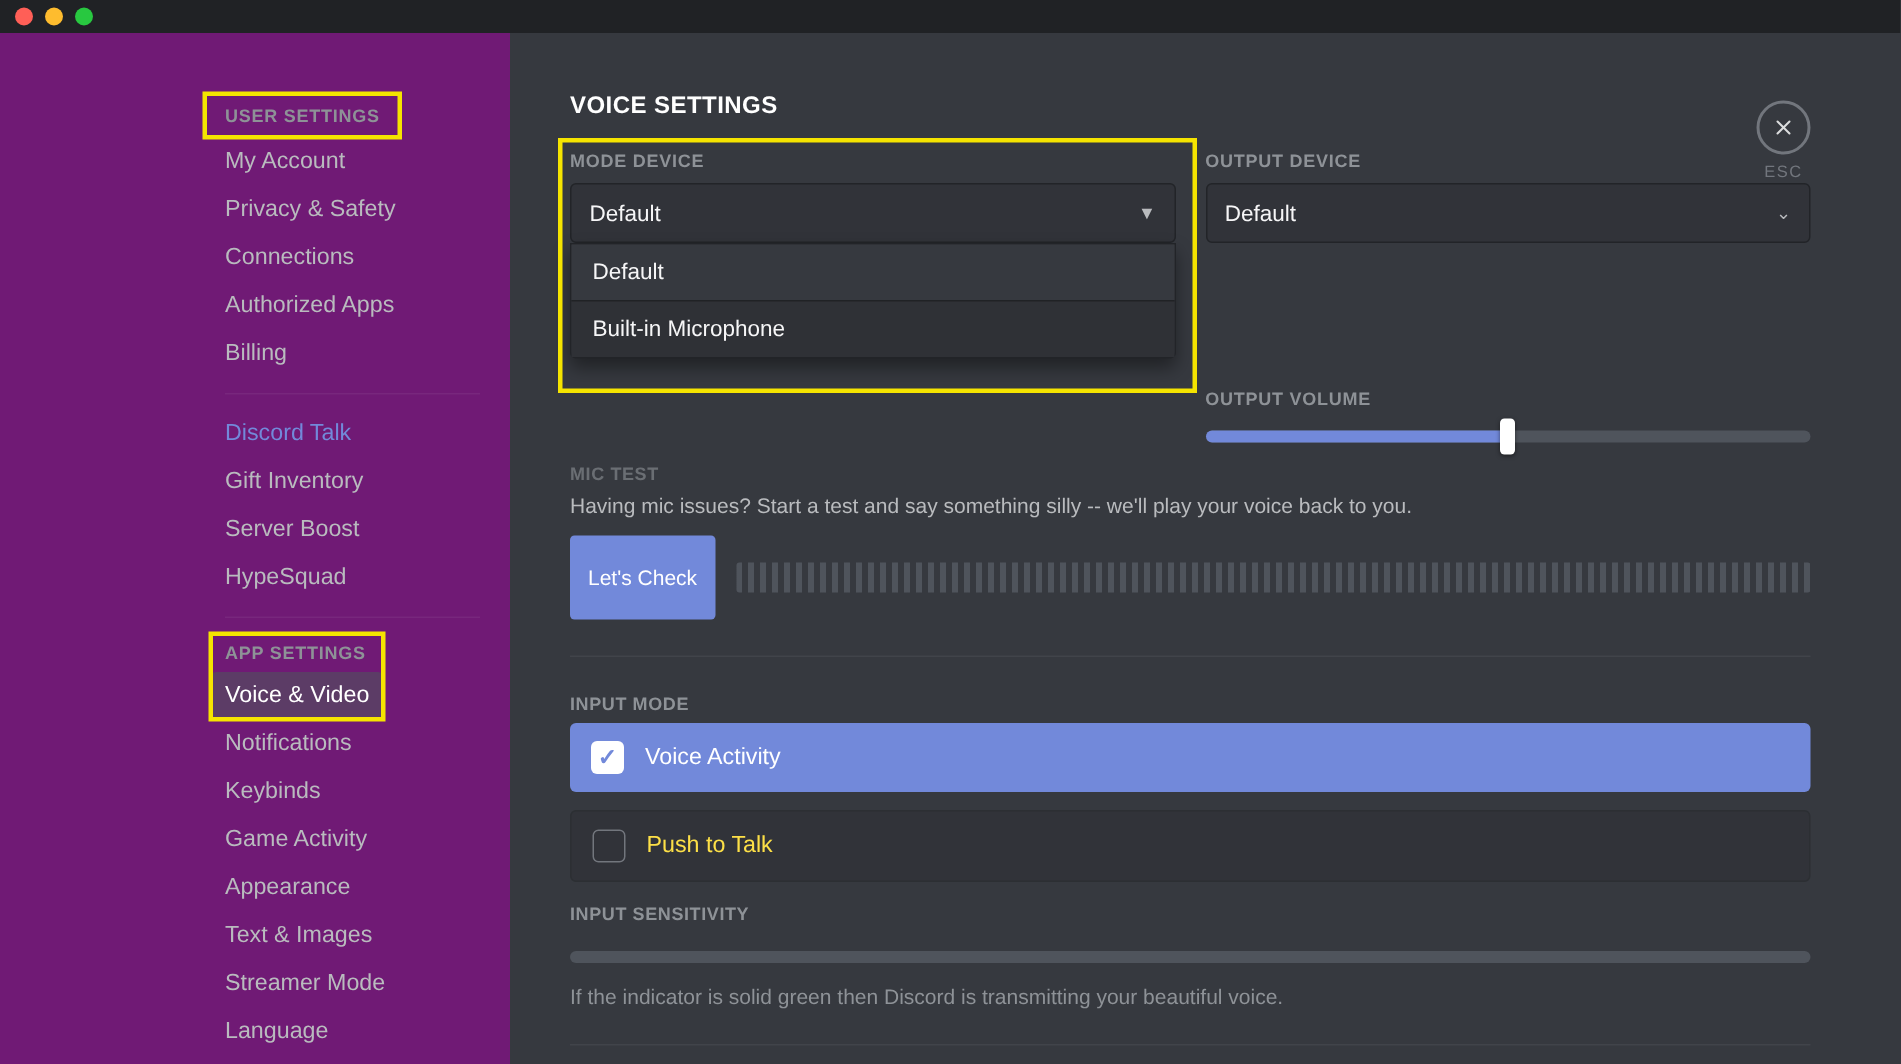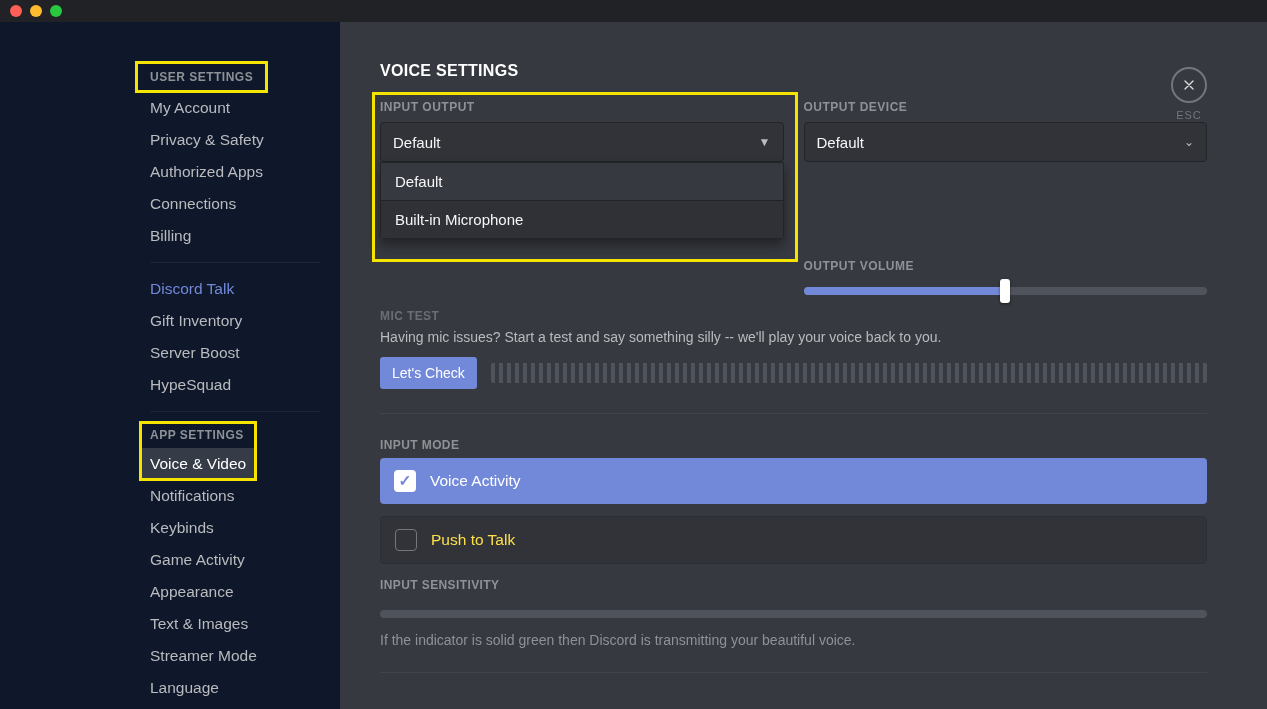--- a/index.html
+++ b/index.html
@@ -29,21 +29,21 @@
   .tl-dot { width: 12px; height: 12px; border-radius: 50%; }
   .tl-close { background: #ff5f57; }
   .tl-min   { background: #febc2e; }
   .tl-max   { background: #28c840; }
 
   .body-row { flex: 1; display: flex; overflow: hidden; }
 
   
   .sidebar {
     width: 340px;
-    background: #0f172a;
+    background: #701a75;
     padding: 40px 10px 8px 140px;
     overflow-y: auto;
   }
   .sb-heading {
     font-size: 12px;
     font-weight: 700;
     letter-spacing: .5px;
     color: #8e9297;
     padding: 6px 10px;
     text-transform: uppercase;
@@ -164,21 +164,21 @@
 
   .section-label {
     font-size: 12px; font-weight: 700; color:#8e9297;
     letter-spacing:.4px; margin: 14px 0 6px;
   }
   .help-text { color: #b9bbbe; font-size: 14px; margin-bottom: 12px; }
 
   .mic-row { display:flex; align-items: center; gap: 14px; margin-bottom: 10px;}
   .btn-primary {
     background: #7289da; color:#fff; border:none;
-    padding: 8px 12px; border-radius:3px; font-size:14px; cursor:pointer;
+    padding: 20px 12px; border-radius:3px; font-size:14px; cursor:pointer;
   }
   .meter {
     flex:1; height:20px;
     background: repeating-linear-gradient(90deg,#4f545c 0 4px, transparent 4px 8px);
     border-radius:2px;
   }
   .hr { height:1px; background: rgba(255,255,255,.06); margin: 24px 0; }
 
   .mode-option {
     display:flex; align-items:center; gap:14px;
@@ -218,22 +218,22 @@
   </div>
 
   <div class="body-row">
 
     <div class="sidebar">
       <div class="hl-heading-wrap highlight-box">
         <div class="sb-heading">USER SETTINGS</div>
       </div>
       <div class="sb-item">My Account</div>
       <div class="sb-item">Privacy &amp; Safety</div>
+      <div class="sb-item">Connections</div>
       <div class="sb-item">Authorized Apps</div>
-      <div class="sb-item">Connections</div>
       <div class="sb-item">Billing</div>
       <div class="sb-divider"></div>
       <div class="sb-item nitro">Discord Talk</div>
       <div class="sb-item">Gift Inventory</div>
       <div class="sb-item">Server Boost</div>
       <div class="sb-item">HypeSquad</div>
       <div class="sb-divider"></div>
 
       <div class="highlight-box" style="display:inline-block; padding-bottom:0;">
         <div class="sb-heading">APP SETTINGS</div>
@@ -256,21 +256,21 @@
             <path d="M18 6L6 18M6 6l12 12" stroke="#dcddde" stroke-width="2" stroke-linecap="round"></path>
           </svg>
         </div>
         <div class="esc-label">ESC</div>
       </div>
 
       <div class="page-title">VOICE SETTINGS</div>
 
       <div class="device-row">
         <div class="device-block" style="position:relative;">
-          <div class="field-label">INPUT OUTPUT</div>
+          <div class="field-label">MODE DEVICE</div>
           <div class="select">
             <span>Default</span>
             <span class="chev">▼</span>
           </div>
           <div class="dropdown">
             <div class="dd-option">Default</div>
             <div class="dd-option">Built-in Microphone</div>
           </div>
 
           <div class="dropdown-hl" style="left:-8px; top:-8px; right:-14px; height:170px;"></div>

